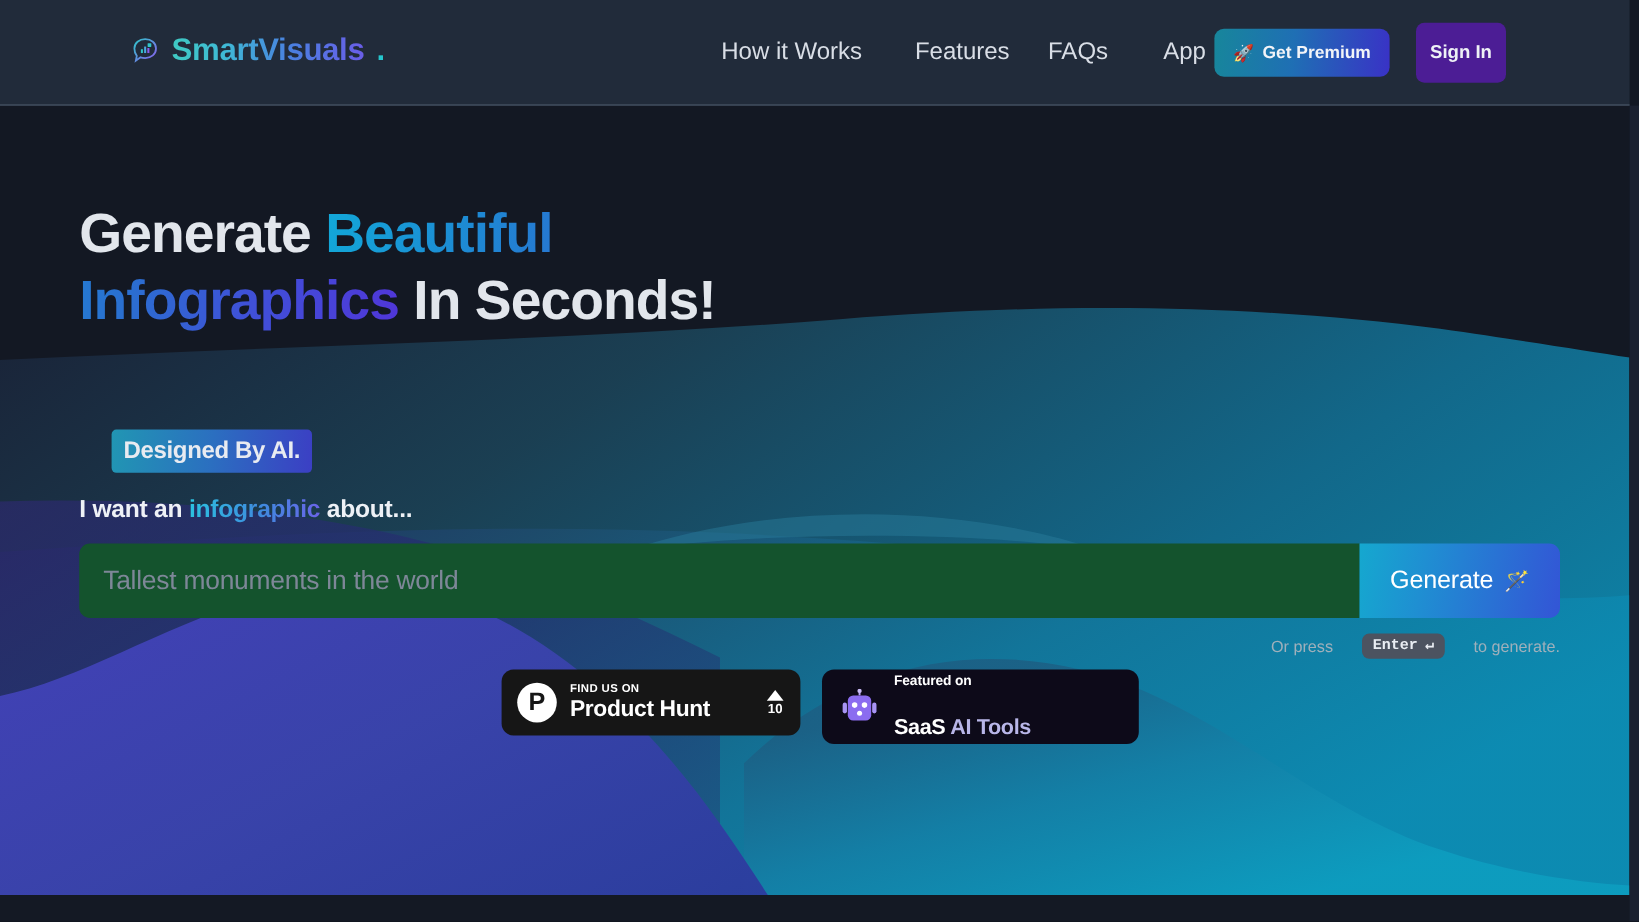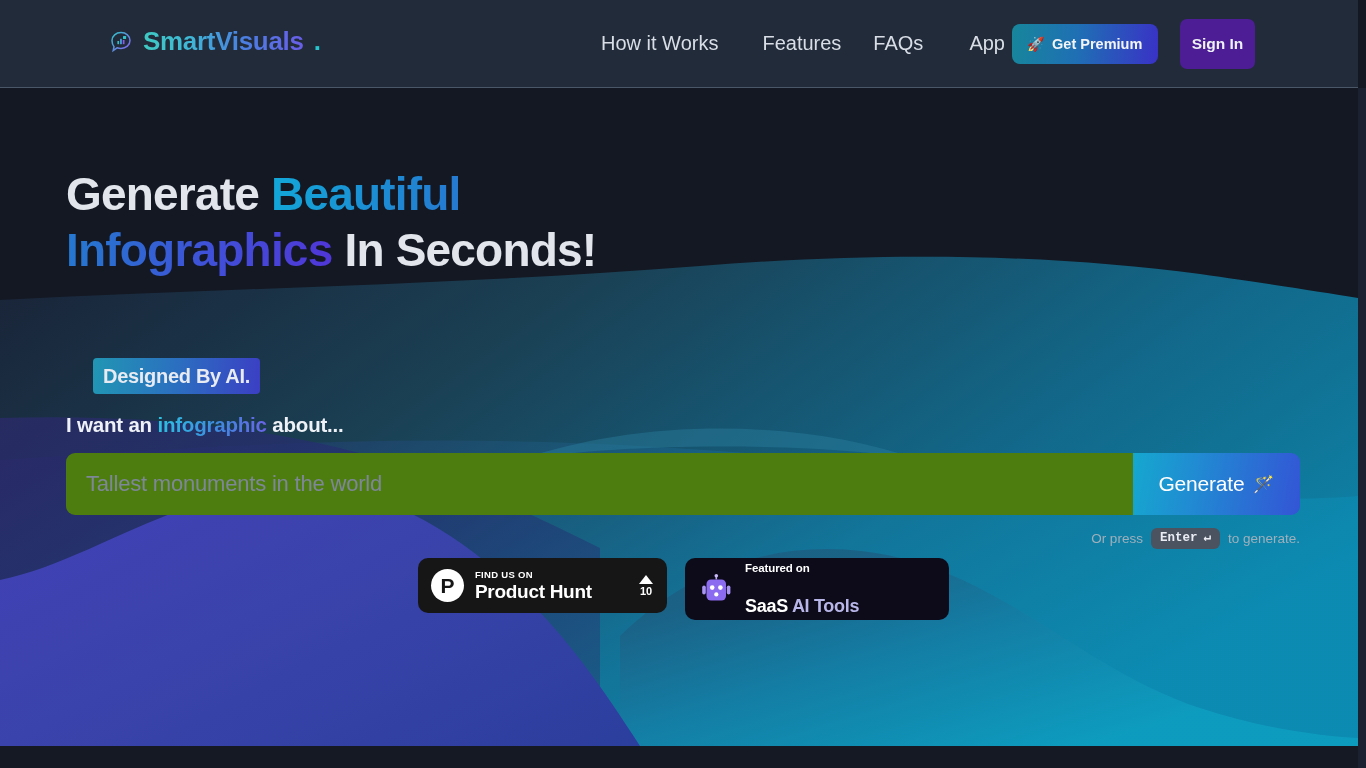--- a/index.html
+++ b/index.html
@@ -223,21 +223,21 @@
     left: 66px;
     top: 365px;
     width: 1234px;
     height: 62px;
     display: flex;
     align-items: stretch;
   }
   #prompt-input {
     flex: 1;
     height: 62px;
-    background: #4d7c0f;
+    background: #14532d;
     border: none;
     border-radius: 9px 0 0 9px;
     padding: 0 20px;
     color: #d7dce6;
     font-size: 22px;
     font-family: inherit;
     outline: none;
     letter-spacing: -0.2px;
   }
   #prompt-input::placeholder { color: #7e8798; opacity: 1; }
@@ -264,21 +264,21 @@
   #generate-icon { font-size: 17px; line-height: 1; }
 
   #enter-hint {
     position: absolute;
     left: 66px;
     top: 440px;
     width: 1234px;
     display: flex;
     align-items: center;
     justify-content: flex-end;
-    gap: 8px;
+    gap: 24px;
     font-size: 13.5px;
     color: #9fb0bb;
   }
   #kbd-enter {
     display: inline-flex;
     align-items: center;
     gap: 6px;
     background: #4c5360;
     border-radius: 6px;
     padding: 4px 9px;

